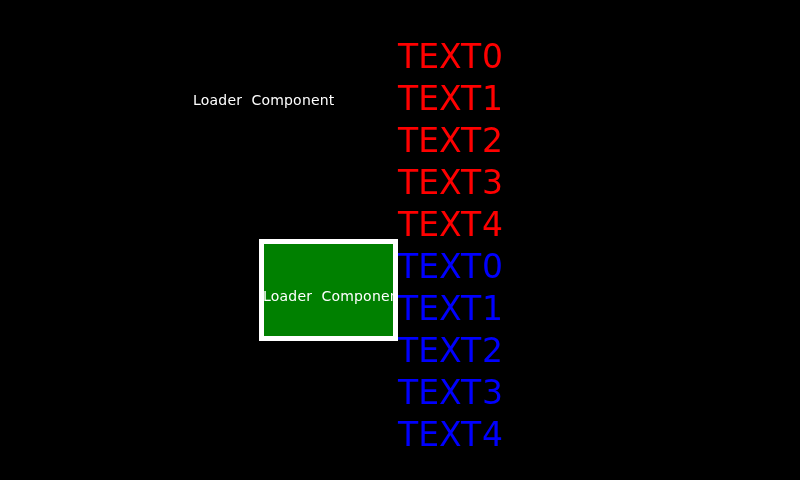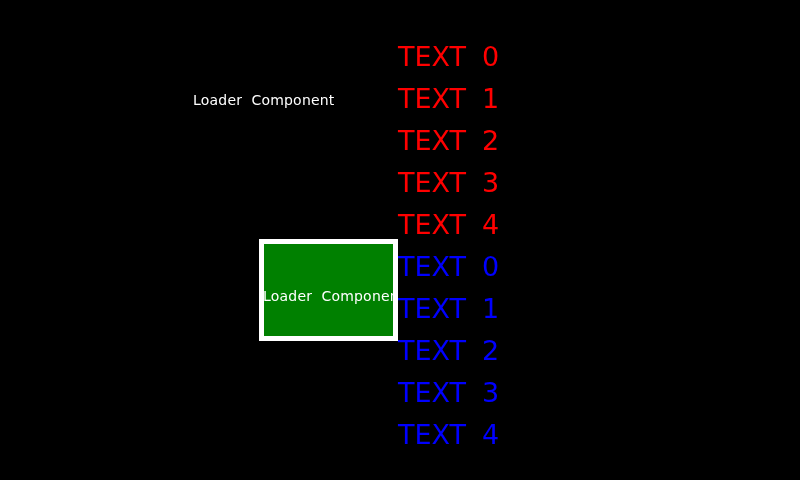--- a/index.html
+++ b/index.html
@@ -35,21 +35,21 @@
     position: absolute;
     left: 398px;
     top: 36px;
     width: 130px;
   }
   .text-row {
     position: relative;
     height: 42px;
     line-height: 42px;
     font-family: "DejaVu Sans", sans-serif;
-    font-size: 27px;
+    font-size: 33px;
     white-space: pre;
   }
   .text-row .row-word {
     position: absolute;
     left: 0px;
     top: 0;
   }
   .text-row .row-index {
     position: absolute;
     left: 84px;

